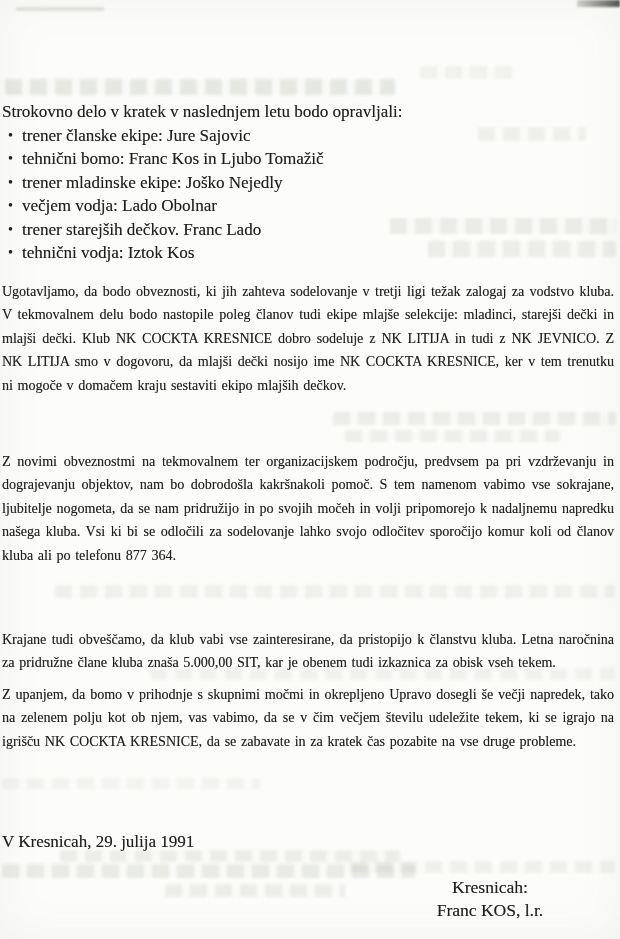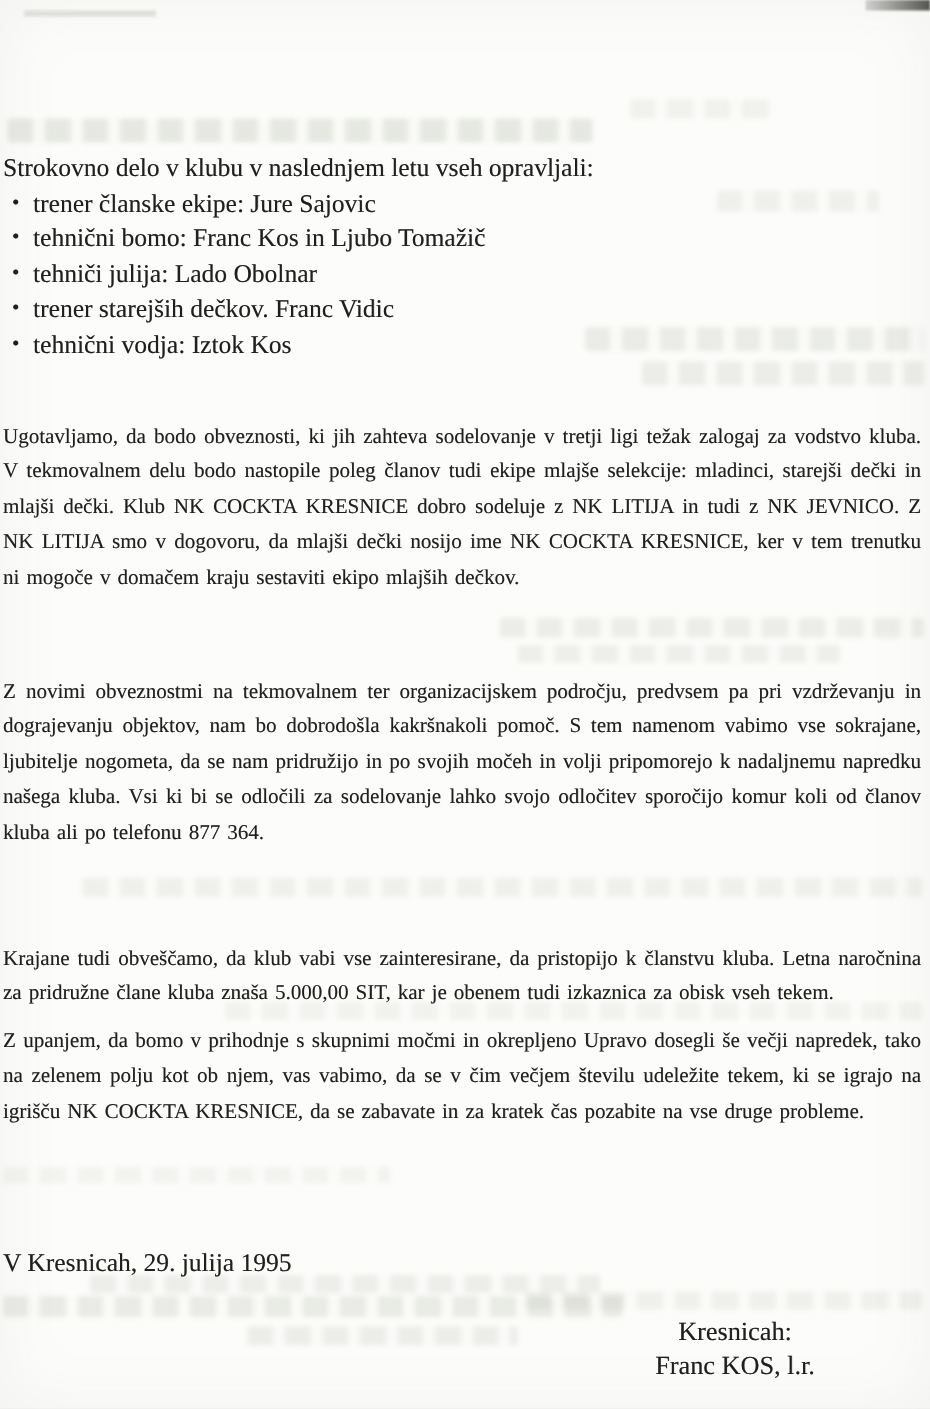--- a/index.html
+++ b/index.html
@@ -87,50 +87,54 @@
   <div class="sm" style="left:333px;top:412px;width:283px;height:13px;opacity:.26"></div>
   <div class="sm" style="left:345px;top:430px;width:215px;height:12px;opacity:.22"></div>
   <div class="sm" style="left:55px;top:585px;width:560px;height:13px;opacity:.20"></div>
   <div class="sm" style="left:150px;top:668px;width:465px;height:12px;opacity:.16"></div>
   <div class="sm" style="left:2px;top:778px;width:258px;height:11px;opacity:.15"></div>
   <div class="sm" style="left:60px;top:850px;width:340px;height:12px;opacity:.24"></div>
   <div class="sm" style="left:2px;top:864px;width:413px;height:14px;opacity:.30"></div>
   <div class="sm" style="left:350px;top:861px;width:265px;height:12px;opacity:.20"></div>
   <div class="sm" style="left:165px;top:884px;width:180px;height:13px;opacity:.24"></div>
 
-  <div class="line" style="top:100px">Strokovno delo v klubu v naslednjem letu vseh opravljali:</div>
+  <div class="line" style="top:100px">Strokovno delo v kratek v naslednjem letu bodo opravljali:</div>
 
   <ul class="staff" style="top:124px">
     <li>
       <span class="bullet"></span>
       <span class="t">trener članske ekipe: Jure Sajovic</span>
     </li>
     <li>
       <span class="bullet"></span>
       <span class="t">tehnični bomo: Franc Kos in Ljubo Tomažič</span>
     </li>
     <li>
       <span class="bullet"></span>
-      <span class="t">tehniči julija: Lado Obolnar</span>
+      <span class="t">trener mladinske ekipe: Joško Nejedly</span>
     </li>
     <li>
       <span class="bullet"></span>
-      <span class="t">trener starejših dečkov. Franc Vidic</span>
+      <span class="t">večjem vodja: Lado Obolnar</span>
+    </li>
+    <li>
+      <span class="bullet"></span>
+      <span class="t">trener starejših dečkov. Franc Lado</span>
     </li>
     <li>
       <span class="bullet"></span>
       <span class="t">tehnični vodja: Iztok Kos</span>
     </li>
   </ul>
 
   <p class="para" style="top:280px">Ugotavljamo, da bodo obveznosti, ki jih zahteva sodelovanje v tretji ligi težak zalogaj za vodstvo kluba. V tekmovalnem delu bodo nastopile poleg članov tudi ekipe mlajše selekcije: mladinci, starejši dečki in mlajši dečki. Klub NK COCKTA KRESNICE dobro sodeluje z NK LITIJA in tudi z NK JEVNICO. Z NK LITIJA smo v dogovoru, da mlajši dečki nosijo ime NK COCKTA KRESNICE, ker v tem trenutku ni mogoče v domačem kraju sestaviti ekipo mlajših dečkov.</p>
   <p class="para" style="top:450px">Z novimi obveznostmi na tekmovalnem ter organizacijskem področju, predvsem pa pri vzdrževanju in dograjevanju objektov, nam bo dobrodošla kakršnakoli pomoč. S tem namenom vabimo vse sokrajane, ljubitelje nogometa, da se nam pridružijo in po svojih močeh in volji pripomorejo k nadaljnemu napredku našega kluba. Vsi ki bi se odločili za sodelovanje lahko svojo odločitev sporočijo komur koli od članov kluba ali po telefonu 877 364.</p>
   <p class="para" style="top:628px">Krajane tudi obveščamo, da klub vabi vse zainteresirane, da pristopijo k članstvu kluba. Letna naročnina za pridružne člane kluba znaša 5.000,00 SIT, kar je obenem tudi izkaznica za obisk vseh tekem.</p>
   <p class="para" style="top:683px">Z upanjem, da bomo v prihodnje s skupnimi močmi in okrepljeno Upravo dosegli še večji napredek, tako na zelenem polju kot ob njem, vas vabimo, da se v čim večjem številu udeležite tekem, ki se igrajo na igrišču NK COCKTA KRESNICE, da se zabavate in za kratek čas pozabite na vse druge probleme.</p>
 
-  <div class="line" style="top:830px">V Kresnicah, 29. julija 1995</div>
+  <div class="line" style="top:830px">V Kresnicah, 29. julija 1991</div>
 
   <div class="signature" style="top:876px">
     <div>Kresnicah:</div>
     <div>Franc KOS, l.r.</div>
   </div>
 
 </div>
 
 </body></html>

